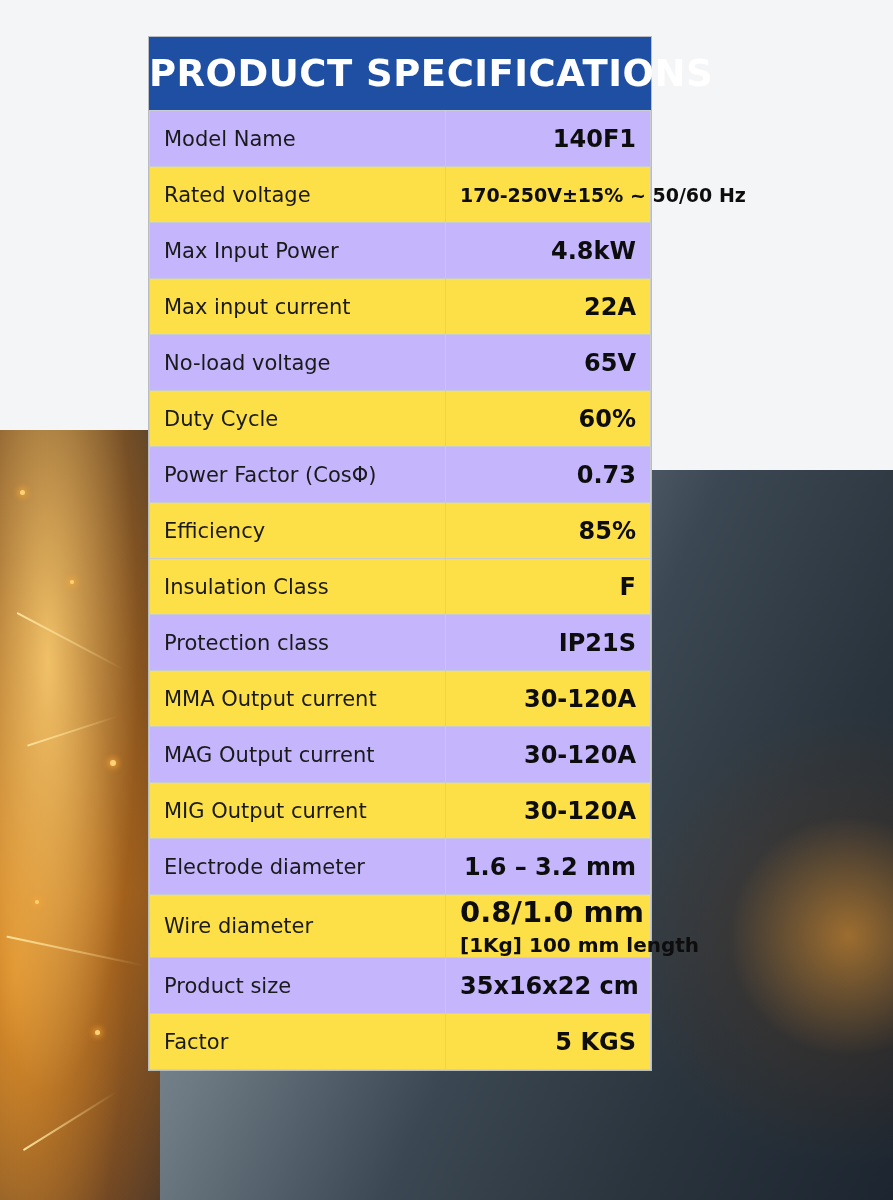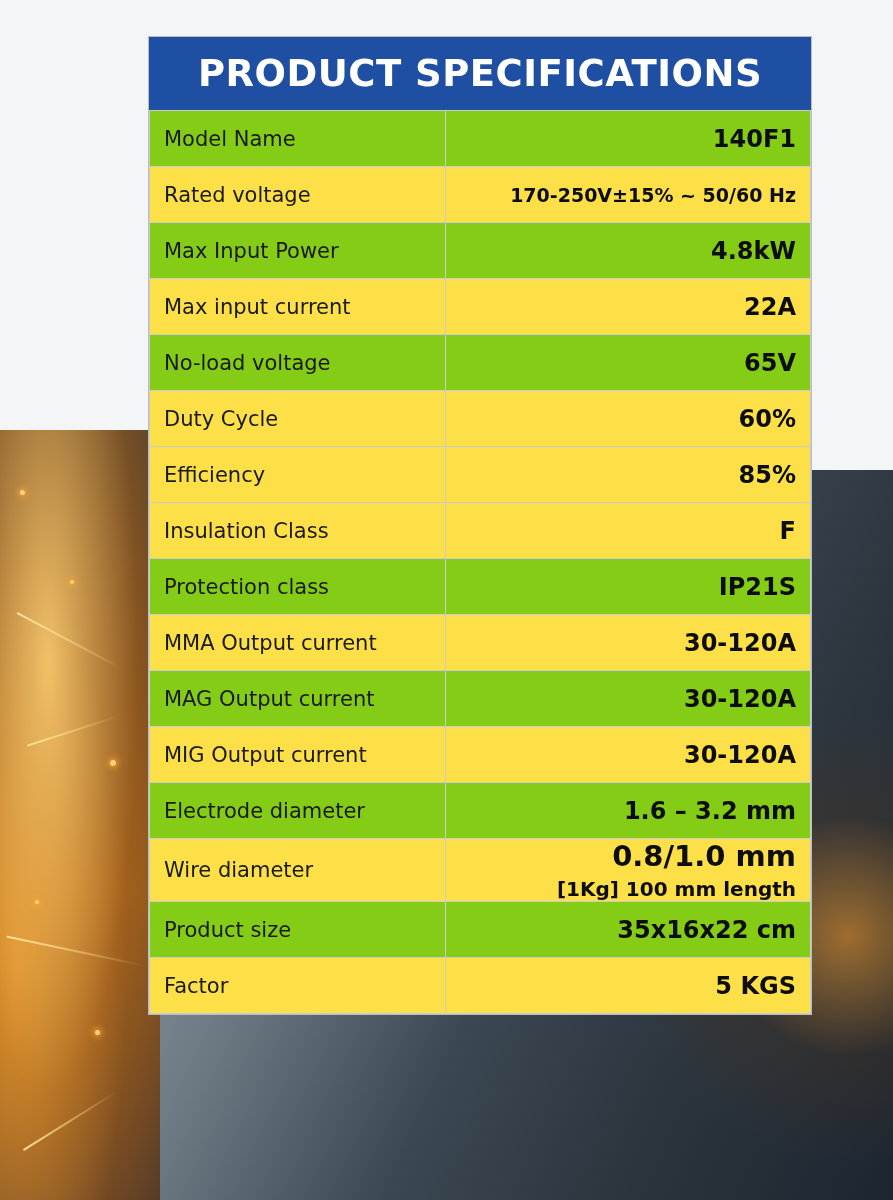--- a/index.html
+++ b/index.html
@@ -58,21 +58,21 @@
     position: absolute;
     top: 0; right: 0;
     width: 120px; height: 470px;
     background: #f4f5f7;
   }
 
   
   .spec-card {
     position: absolute;
     left: 148px; top: 36px;
-    width: 664px;
+    width: 504px;
     border: 1px solid #b9bdc2;
     background: #ffffff;
     box-shadow: 0 0 0 0 rgba(0,0,0,0);
   }
   .spec-header {
     background: #1f4fa3;
     color: #ffffff;
     text-align: center;
     font-weight: bold;
     font-size: 37px;
@@ -106,21 +106,21 @@
   td.value {
     font-size: 24px;
     color: #0d0d0d;
     font-weight: bold;
     text-align: right;
     font-family: "DejaVu Sans", sans-serif;
     white-space: nowrap;
   }
   td.value.small { font-size: 19px; }
   tr.alt td { background: #fde047; }
-  tr:not(.alt) td { background: #84cc16; }
+  tr:not(.alt) td { background: #c4b5fd; }
   .value-sub {
     display: block;
     font-size: 20px;
     font-weight: bold;
     margin-top: 4px;
   }
   .value-main-two {
     display: block;
     font-size: 29px;
     font-weight: bold;
@@ -168,20 +168,24 @@
             <td class="value">22A</td>
           </tr>
           <tr>
             <td class="label">No-load voltage</td>
             <td class="value">65V</td>
           </tr>
           <tr class="alt">
             <td class="label">Duty Cycle</td>
             <td class="value">60%</td>
           </tr>
+          <tr>
+            <td class="label">Power Factor (CosΦ)</td>
+            <td class="value">0.73</td>
+          </tr>
           <tr class="alt">
             <td class="label">Efficiency</td>
             <td class="value">85%</td>
           </tr>
           <tr class="alt">
             <td class="label">Insulation Class</td>
             <td class="value">F</td>
           </tr>
           <tr>
             <td class="label">Protection class</td>

